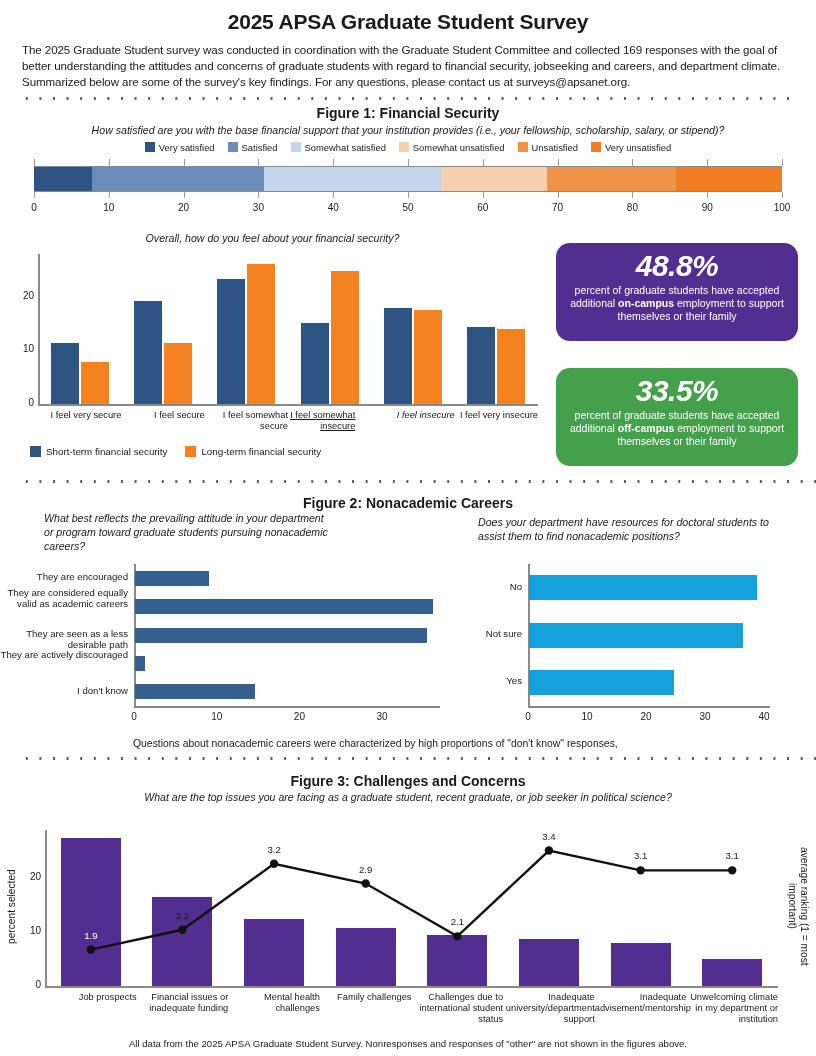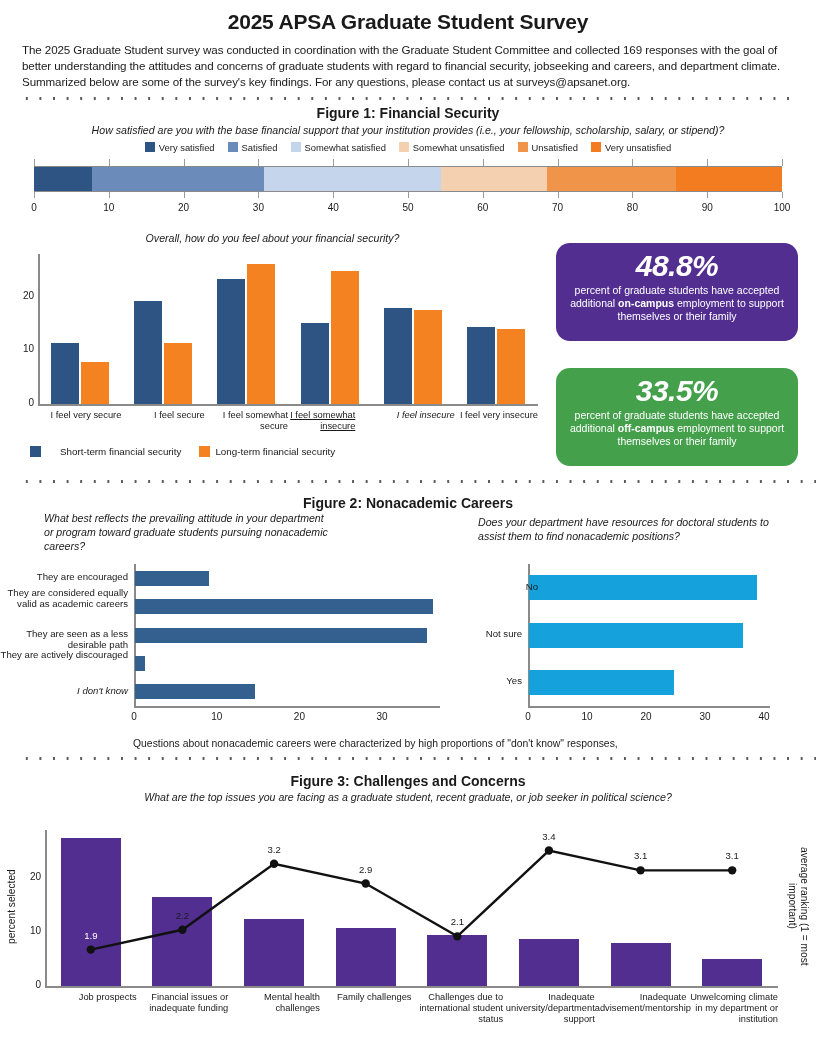--- a/index.html
+++ b/index.html
@@ -263,21 +263,21 @@
       <div class="bar" style="left:300.6666666666667px;top:75.10714285714286px;width:28px;height:80.89285714285714px;background:#2E5484;"></div>
       <div class="bar" style="left:330.6666666666667px;top:23.14285714285714px;width:28px;height:132.85714285714286px;background:#F58220;"></div>
       <div class="cat-lbl" style="left:272px;top:162px;width:83.33333333333333px;text-decoration:underline;">I feel somewhat insecure</div>
       <div class="bar" style="left:384px;top:60.10714285714286px;width:28px;height:95.89285714285714px;background:#2E5484;"></div>
       <div class="bar" style="left:414px;top:62.25px;width:28px;height:93.75px;background:#F58220;"></div>
       <div class="cat-lbl" style="left:371.3333333333333px;top:162px;width:83.33333333333333px;font-style:italic;">I feel insecure</div>
       <div class="bar" style="left:467.3333333333333px;top:78.85714285714285px;width:28px;height:77.14285714285715px;background:#2E5484;"></div>
       <div class="bar" style="left:497.3333333333333px;top:81px;width:28px;height:75px;background:#F58220;"></div>
       <div class="cat-lbl" style="left:454.66666666666663px;top:162px;width:83.33333333333333px;">I feel very insecure</div>
       <div class="g-legend" style="left:30px;top:198px;">
-        <div class="legend-item" style="display:flex;align-items:center;gap:19px;">
+        <div class="legend-item" style="display:flex;align-items:center;gap:5px;">
           <span class="swatch" style="width:11px;height:11px;background:#2E5484"></span>
           <span>Short-term financial security</span>
         </div>
         <div class="legend-item" style="display:flex;align-items:center;gap:5px;">
           <span class="swatch" style="width:11px;height:11px;background:#F58220"></span>
           <span>Long-term financial security</span>
         </div>
       </div>
     </div>
 
@@ -303,32 +303,32 @@
       <div class="axis-line" style="left:134px;top:148px;width:306px;height:1.5px;"></div>
       <div class="bar" style="left:135px;top:12.7px;width:74.43243243243244px;height:15px;background:#33608F;"></div>
       <div class="hbar-lbl" style="left:0px;top:13.2px;width:128px;">They are encouraged</div>
       <div class="bar" style="left:135px;top:41.099999999999994px;width:297.72972972972974px;height:15px;background:#33608F;"></div>
       <div class="hbar-lbl" style="left:0px;top:28.599999999999994px;width:128px;">They are considered equally valid as academic careers</div>
       <div class="bar" style="left:135px;top:69.5px;width:291.9405405405405px;height:15px;background:#33608F;"></div>
       <div class="hbar-lbl" style="left:0px;top:70px;width:128px;">They are seen as a less desirable path</div>
       <div class="bar" style="left:135px;top:97.89999999999999px;width:9.924324324324324px;height:15px;background:#33608F;"></div>
       <div class="hbar-lbl" style="left:0px;top:91.39999999999999px;width:128px;">They are actively discouraged</div>
       <div class="bar" style="left:135px;top:126.29999999999998px;width:119.91891891891892px;height:15px;background:#33608F;"></div>
-      <div class="hbar-lbl" style="left:0px;top:126.79999999999998px;width:128px;font-style:italic;">I don't know</div>
+      <div class="hbar-lbl" style="left:0px;top:126.79999999999998px;width:128px;">I don't know</div>
       <div class="tick-lbl" style="left:119px;top:153px;width:30px;text-align:center;">0</div>
       <div class="tick-lbl" style="left:201.7027027027027px;top:153px;width:30px;text-align:center;">10</div>
       <div class="tick-lbl" style="left:284.4054054054054px;top:153px;width:30px;text-align:center;">20</div>
       <div class="tick-lbl" style="left:367.1081081081081px;top:153px;width:30px;text-align:center;">30</div>
     </div>
 
   <div class="chart" id="fig2Right" style="position:absolute; left:470px; top:558px; width:346px; height:172px;">
       <div class="axis-line" style="left:58px;top:6px;width:1.5px;height:142px;"></div>
       <div class="axis-line" style="left:58px;top:148px;width:242px;height:1.5px;"></div>
       <div class="bar" style="left:59px;top:17.166666666666668px;width:228.42439024390245px;height:25px;background:#14A1DC;"></div>
-      <div class="hbar-lbl" style="left:16px;top:22.666666666666668px;width:52px;">No</div>
+      <div class="hbar-lbl" style="left:0px;top:22.666666666666668px;width:52px;">No</div>
       <div class="bar" style="left:59px;top:64.5px;width:213.66829268292685px;height:25px;background:#14A1DC;"></div>
       <div class="hbar-lbl" style="left:0px;top:70px;width:52px;">Not sure</div>
       <div class="bar" style="left:59px;top:111.83333333333334px;width:144.60975609756096px;height:25px;background:#14A1DC;"></div>
       <div class="hbar-lbl" style="left:0px;top:117.33333333333334px;width:52px;">Yes</div>
       <div class="tick-lbl" style="left:43px;top:153px;width:30px;text-align:center;">0</div>
       <div class="tick-lbl" style="left:102.02439024390245px;top:153px;width:30px;text-align:center;">10</div>
       <div class="tick-lbl" style="left:161.0487804878049px;top:153px;width:30px;text-align:center;">20</div>
       <div class="tick-lbl" style="left:220.0731707317073px;top:153px;width:30px;text-align:center;">30</div>
       <div class="tick-lbl" style="left:279.0975609756098px;top:153px;width:30px;text-align:center;">40</div>
     </div>
@@ -378,13 +378,14 @@
       <div class="pt-lbl on-bar" style="left:90.8125px;top:117.58139534883722px;">1.9</div>
       <div class="pt-lbl" style="left:182.4375px;top:97.76744186046511px;">2.2</div>
       <div class="pt-lbl" style="left:274.0625px;top:31.720930232558132px;">3.2</div>
       <div class="pt-lbl" style="left:365.6875px;top:51.53488372093024px;">2.9</div>
       <div class="pt-lbl" style="left:457.3125px;top:104.37209302325581px;">2.1</div>
       <div class="pt-lbl" style="left:548.9375px;top:18.51162790697674px;">3.4</div>
       <div class="pt-lbl" style="left:640.5625px;top:38.32558139534882px;">3.1</div>
       <div class="pt-lbl" style="left:732.1875px;top:38.32558139534882px;">3.1</div>
     </div>
 
+  <div class="footnote" style="top:1038px;">All data from the 2025 APSA Graduate Student Survey. Nonresponses and responses of "other" are not shown in the figures above.</div>
 </div>
 
 </body></html>

